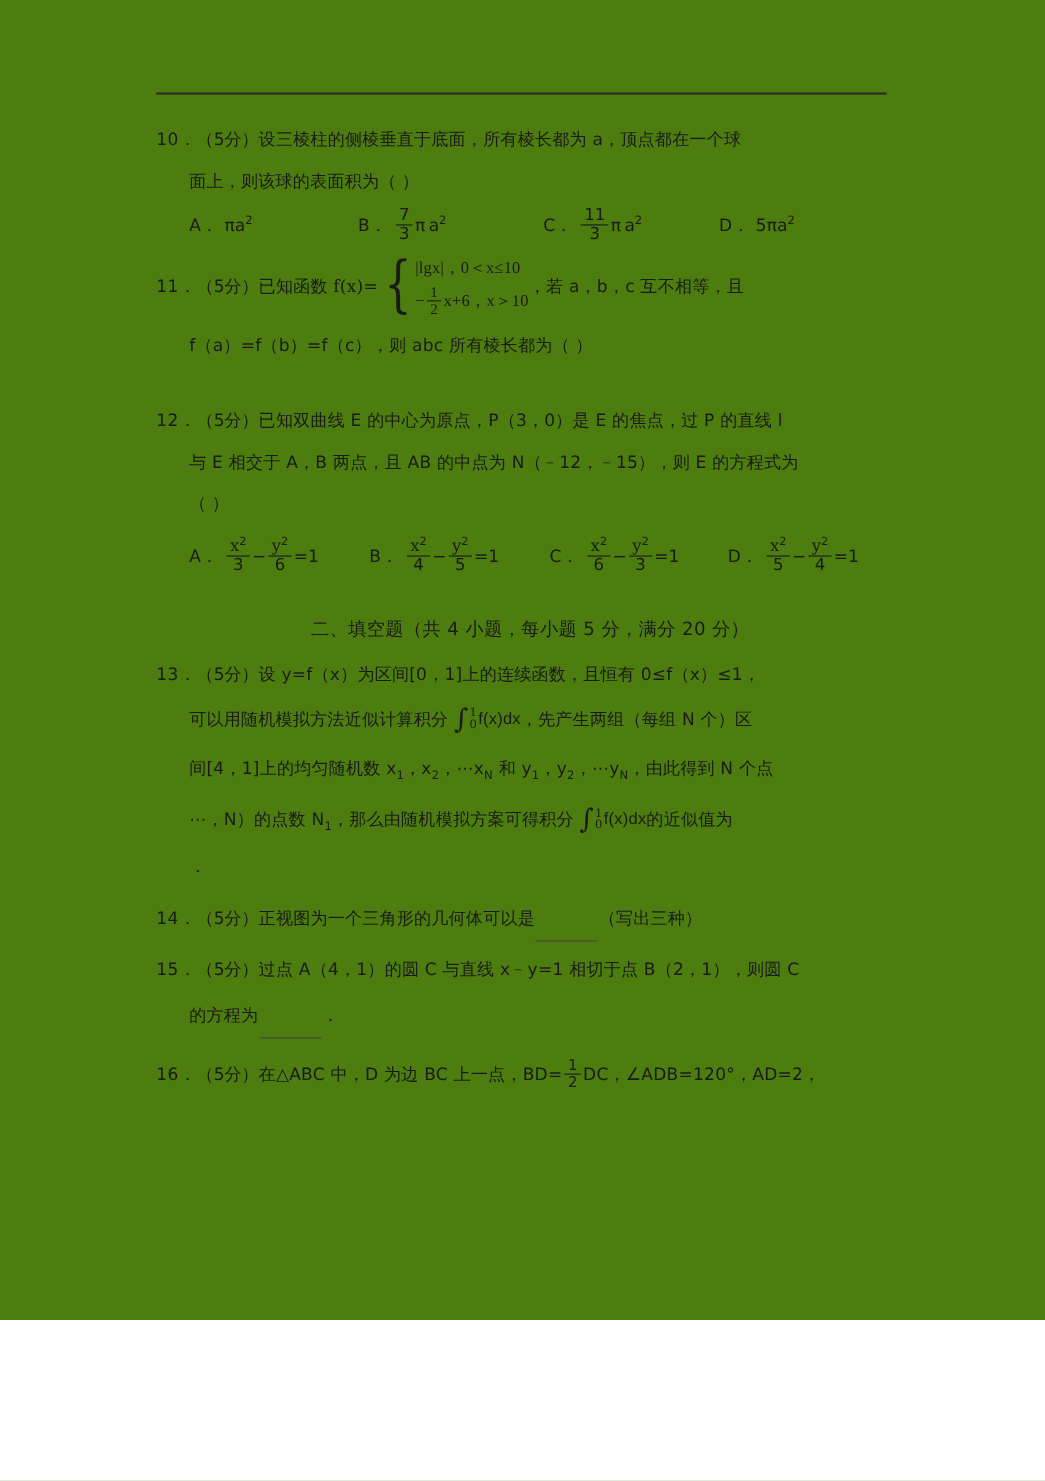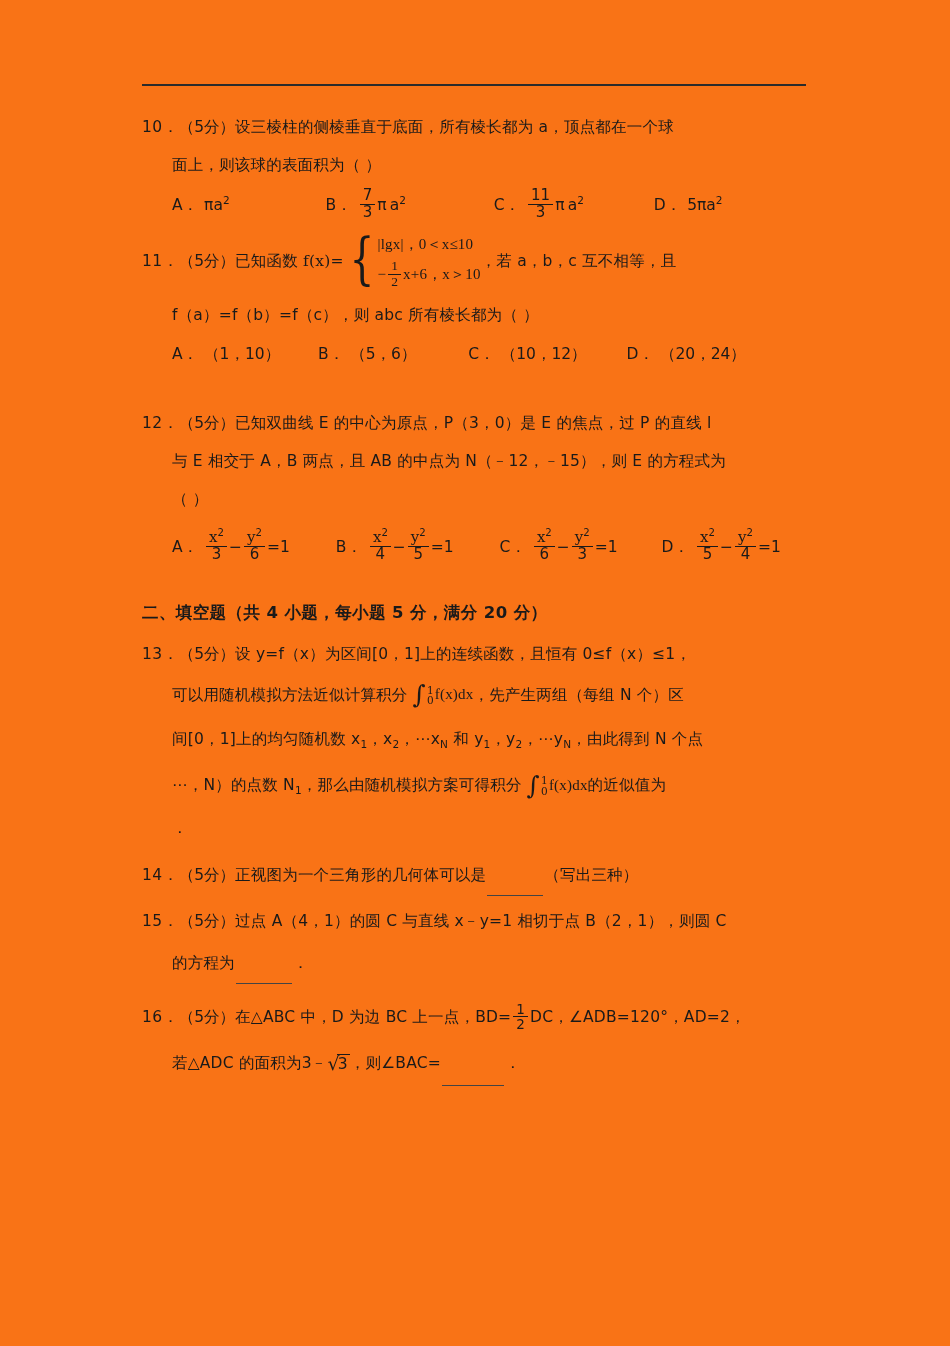--- a/index.html
+++ b/index.html
@@ -12,22 +12,22 @@
     height: 1346px;
     position: relative;
     font-family: "DejaVu Sans", "Liberation Sans", sans-serif;
     color: #1a1a1a;
     overflow: hidden;
   }
   .page {
     position: absolute;
     left: 0; top: 0;
     width: 950px;
-    height: 1346px;
-    background: #f97316;
+    height: 1200px;
+    background: #4d7c0f;
   }
   .rule {
     position: absolute;
     left: 142px;
     top: 84px;
     width: 664px;
     height: 0;
     border-top: 2px solid #2b2b2b;
   }
   .content {
@@ -134,21 +134,21 @@
   .lims {
     display: inline-block;
     vertical-align: middle;
     font-size: 10.5px;
     line-height: 1.0;
     text-align: left;
     margin: 0 1px 0 1px;
   }
   .lims .up { display: block; }
   .lims .lo { display: block; }
-  .intbody { font-size: 15px; font-family: Liberation Serif, serif; }
+  .intbody { font-size: 15px; font-family: Liberation Sans, sans-serif; }
 
   
   .sqrt {
     display: inline-block;
     vertical-align: middle;
     white-space: nowrap;
     position: relative;
   }
   .sqrt .rad { font-size: 19px; vertical-align: middle; line-height: 1; }
   .sqrt .val {
@@ -166,25 +166,26 @@
     border-bottom: 1.4px solid #444;
     width: 56px;
     height: 0.95em;
     vertical-align: bottom;
     margin: 0 1px;
   }
   .blank.long { width: 62px; }
 
   .section-head {
     display: block;
-    font-weight: bold;
+    font-weight: normal;
     font-size: 16.5px;
     line-height: 44px;
     letter-spacing: 0.4px;
     margin-top: 16px;
+    text-align: center;
   }
 
   .serif { font-family: "DejaVu Serif", serif; }
 </style>
 </head>
 <body>
 
 <div class="page">
 
   <div class="rule"></div>
@@ -201,29 +202,20 @@
         <span style="display:inline-block;width:78px"></span>
         <span class="opt"><span class="opt-lbl">C．</span><span class="frac"><span class="n">11</span><span class="d">3</span></span><span>π</span> <span>a</span><sup class="ex">2</sup></span>
         <span style="display:inline-block;width:60px"></span>
         <span class="opt"><span class="opt-lbl">D．</span><span>5πa</span><sup class="ex">2</sup></span>
       </span>
     </div>
 
     <div class="q" style="margin-top:6px">
       <span class="qline"><span class="num">11．</span><span class="score">（5分）</span><span class="serif">已知函数 f(x)=</span><span class="piece"><span class="brace">{</span><span class="piece-inner"><span class="piece-row">|lgx|，0＜x≤10</span><span class="piece-row"><span>−</span><span class="frac sm"><span class="n">1</span><span class="d">2</span></span><span>x+6，x＞10</span></span></span></span><span>，若 a，b，c 互不相等，且</span></span>
       <span class="qline indent" style="margin-top:4px"><span>f（a）=f（b）=f（c），则 abc 所有棱长都为（      ）</span></span>
-      <span class="opts">
-        <span class="opt"><span class="opt-lbl">A．</span><span>（1，10）</span></span>
-        <span style="display:inline-block;width:28px"></span>
-        <span class="opt"><span class="opt-lbl">B．</span><span>（5，6）</span></span>
-        <span style="display:inline-block;width:42px"></span>
-        <span class="opt"><span class="opt-lbl">C．</span><span>（10，12）</span></span>
-        <span style="display:inline-block;width:30px"></span>
-        <span class="opt"><span class="opt-lbl">D．</span><span>（20，24）</span></span>
-      </span>
     </div>
 
     <div class="q" style="margin-top:30px">
       <span class="qline"><span class="num">12．</span><span class="score">（5分）</span><span>已知双曲线 E 的中心为原点，P（3，0）是 E 的焦点，过 P 的直线 l</span></span>
       <span class="qline indent"><span>与 E 相交于 A，B 两点，且 AB 的中点为 N（﹣12，﹣15），则 E 的方程式为</span></span>
       <span class="qline indent"><span>（      ）</span></span>
       <span class="opts" style="line-height:56px">
         <span class="opt"><span class="opt-lbl">A．</span><span class="frac"><span class="n"><span class="serif">x</span><sup class="ex">2</sup></span><span class="d">3</span></span><span>−</span><span class="frac"><span class="n"><span class="serif">y</span><sup class="ex">2</sup></span><span class="d">6</span></span><span>=1</span></span>
         <span style="display:inline-block;width:36px"></span>
         <span class="opt"><span class="opt-lbl">B．</span><span class="frac"><span class="n"><span class="serif">x</span><sup class="ex">2</sup></span><span class="d">4</span></span><span>−</span><span class="frac"><span class="n"><span class="serif">y</span><sup class="ex">2</sup></span><span class="d">5</span></span><span>=1</span></span>
@@ -232,33 +224,32 @@
         <span style="display:inline-block;width:34px"></span>
         <span class="opt"><span class="opt-lbl">D．</span><span class="frac"><span class="n"><span class="serif">x</span><sup class="ex">2</sup></span><span class="d">5</span></span><span>−</span><span class="frac"><span class="n"><span class="serif">y</span><sup class="ex">2</sup></span><span class="d">4</span></span><span>=1</span></span>
       </span>
     </div>
 
     <span class="section-head">二、填空题（共 4 小题，每小题 5 分，满分 20 分）</span>
 
     <div class="q">
       <span class="qline"><span class="num">13．</span><span class="score">（5分）</span><span>设 y=f（x）为区间[0，1]上的连续函数，且恒有 0≤f（x）≤1，</span></span>
       <span class="qline indent" style="line-height:44px"><span>可以用随机模拟方法近似计算积分</span>&nbsp;<span class="intg"><span class="intsym">∫</span><span class="lims"><span class="up">1</span><span class="lo">0</span></span><span class="intbody">f(x)dx</span></span><span>，先产生两组（每组 N 个）区</span></span>
-      <span class="qline indent" style="line-height:44px"><span>间[0，1]上的均匀随机数 x</span><sub class="sb">1</sub><span>，x</span><sub class="sb">2</sub><span>，⋯x</span><sub class="sb">N</sub><span> 和 y</span><sub class="sb">1</sub><span>，y</span><sub class="sb">2</sub><span>，⋯y</span><sub class="sb">N</sub><span>，由此得到 N 个点</span></span>
+      <span class="qline indent" style="line-height:44px"><span>间[4，1]上的均匀随机数 x</span><sub class="sb">1</sub><span>，x</span><sub class="sb">2</sub><span>，⋯x</span><sub class="sb">N</sub><span> 和 y</span><sub class="sb">1</sub><span>，y</span><sub class="sb">2</sub><span>，⋯y</span><sub class="sb">N</sub><span>，由此得到 N 个点</span></span>
       <span class="qline indent" style="line-height:48px"><span>⋯，N）的点数 N</span><sub class="sb">1</sub><span>，那么由随机模拟方案可得积分</span>&nbsp;<span class="intg"><span class="intsym">∫</span><span class="lims"><span class="up">1</span><span class="lo">0</span></span><span class="intbody">f(x)dx</span></span><span>的近似值为</span></span>
       <span class="qline indent" style="line-height:36px"><span>．</span></span>
     </div>
 
     <div class="q" style="margin-top:8px">
       <span class="qline" style="line-height:42px"><span class="num">14．</span><span class="score">（5分）</span><span>正视图为一个三角形的几何体可以是</span><span class="blank"></span><span>（写出三种）</span></span>
     </div>
 
     <div class="q">
       <span class="qline" style="line-height:42px"><span class="num">15．</span><span class="score">（5分）</span><span>过点 A（4，1）的圆 C 与直线 x﹣y=1 相切于点 B（2，1），则圆 C</span></span>
       <span class="qline indent" style="line-height:42px"><span>的方程为</span><span class="blank"></span><span>．</span></span>
     </div>
 
     <div class="q" style="margin-top:10px">
       <span class="qline" style="line-height:46px"><span class="num">16．</span><span class="score">（5分）</span><span>在△ABC 中，D 为边 BC 上一点，BD=</span><span class="frac sm"><span class="n">1</span><span class="d">2</span></span><span>DC，∠ADB=120°，AD=2，</span></span>
-      <span class="qline indent" style="line-height:46px"><span>若△ADC 的面积为3﹣</span><span class="sqrt"><span class="rad">√</span><span class="val">3</span></span><span>，则∠BAC=</span><span class="blank long"></span><span>．</span></span>
     </div>
 
   </div>
 </div>
 
 </body></html>

